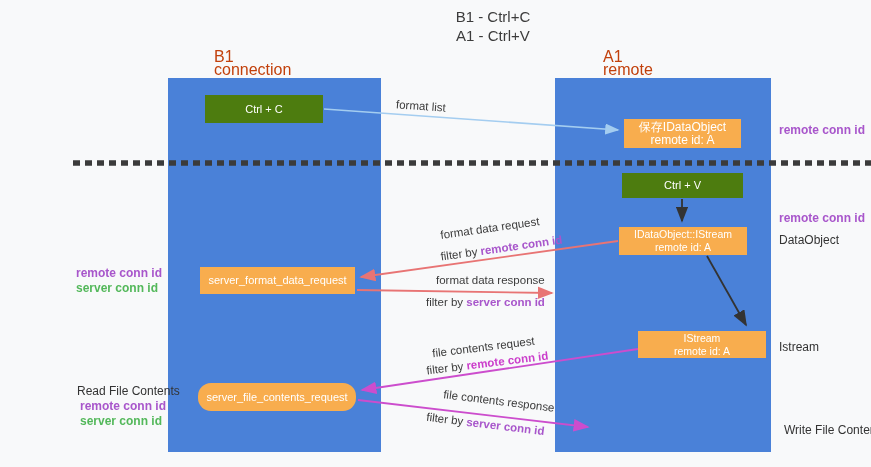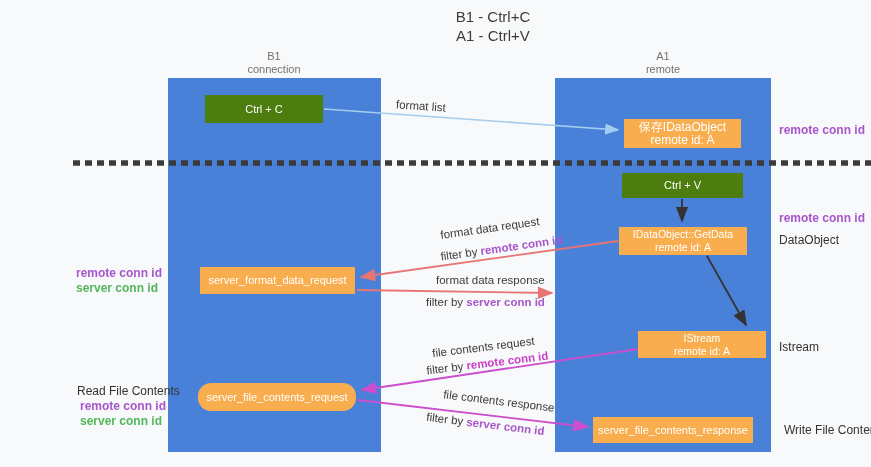--- a/index.html
+++ b/index.html
@@ -19,22 +19,22 @@
     background:#4a81d8;
     top:78px;height:374px;
   }
   #col-left{left:120px;width:213px;}
   #col-right{left:507px;width:216px;}
   .title{
     position:absolute;left:345px;top:7px;width:200px;
     text-align:center;color:#3c3c3c;font-size:15px;line-height:19px;
   }
   .col-header{
-    position:absolute;top:50px;width:120px;text-align:center;
-    color:#737373;font-size:11px;line-height:13px;
+    position:absolute;top:50px;width:120px;
+    color:#c2410c;font-size:16px;line-height:13px;
   }
   #hdr-left{left:166px;}
   #hdr-right{left:555px;}
   .box{
     position:absolute;
     color:#ffffff;
     display:flex;align-items:center;justify-content:center;
     text-align:center;
     font-size:11px;line-height:13px;
     z-index:3;
@@ -134,44 +134,41 @@
       <span style="display:block">remote id: A</span>
     </span>
   </div>
 
   <div class="box box-green" id="box-ctrl-v">
     <span>Ctrl + V</span>
   </div>
 
   <div class="box box-orange" id="box-getdata">
     <span>
-      <span style="display:block">IDataObject::GetData</span>
+      <span style="display:block">IDataObject::IStream</span>
       <span style="display:block">remote id: A</span>
     </span>
   </div>
 
   <div class="box box-orange" id="box-format-request">
     <span>server_format_data_request</span>
   </div>
 
 
   <div class="box box-orange" id="box-istream">
     <span>
       <span style="display:block">IStream</span>
       <span style="display:block">remote id: A</span>
     </span>
   </div>
 
   <div class="box box-orange" id="box-file-request">
     <span>server_file_contents_request</span>
   </div>
 
-  <div class="box box-orange" id="box-file-response">
-    <span>server_file_contents_response</span>
-  </div>
 
   <div class="mid-lbl rot-p4" style="left:348px;top:100px;">format list</div>
 
   <div class="mid-lbl rot-m8" style="left:392px;top:222px;">format data request</div>
 
   <div class="mid-lbl rot-m8" style="left:392px;top:242px;">
     <span>filter by</span>
     <span class="lbl-purple">remote conn id</span>
   </div>
 

